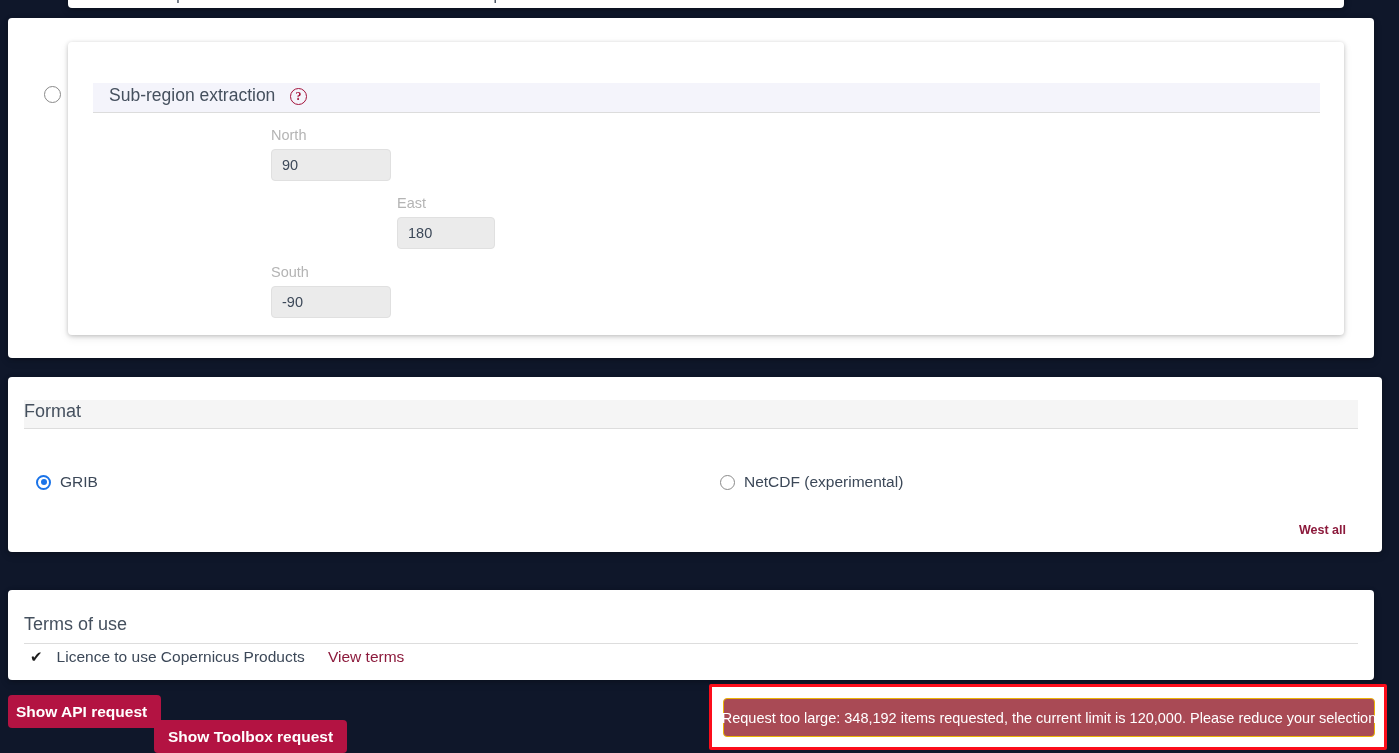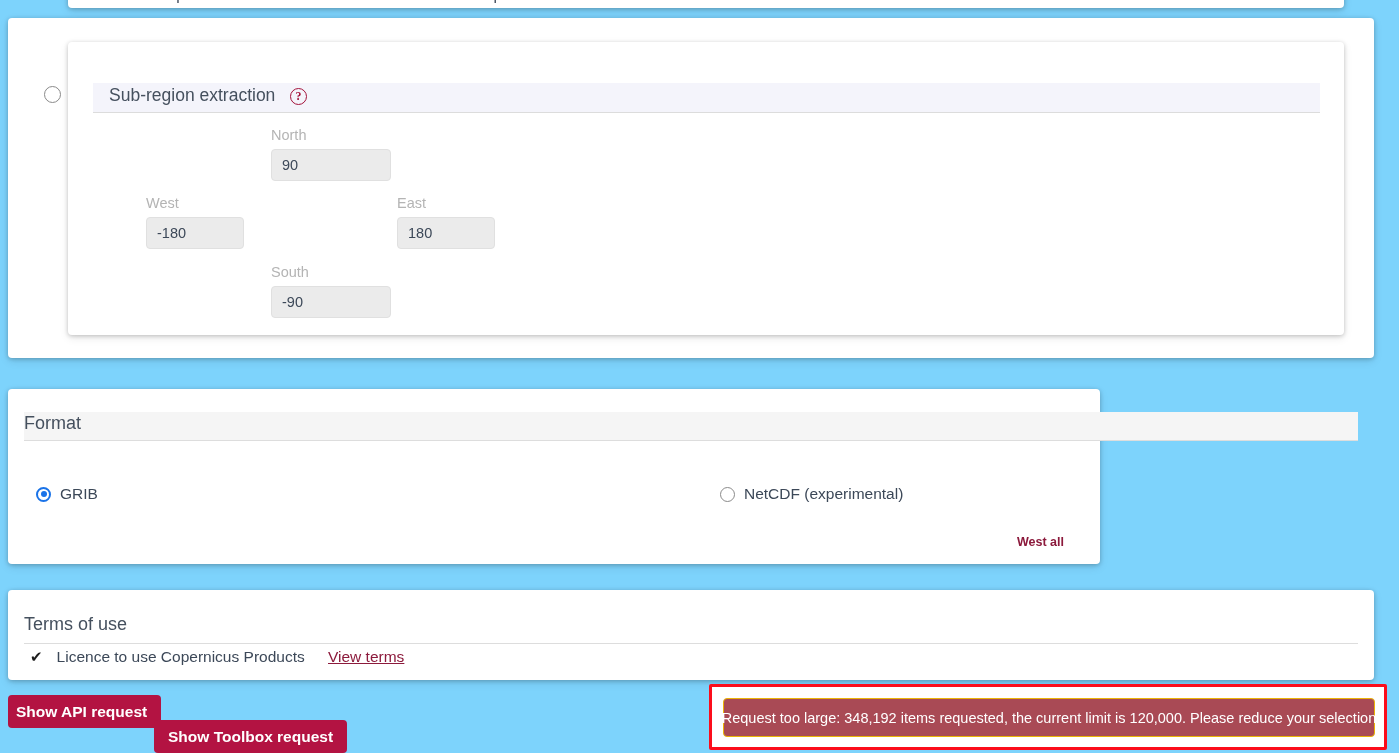--- a/index.html
+++ b/index.html
@@ -6,21 +6,21 @@
   html, body {
     margin: 0; padding: 0;
     width: 1399px; height: 753px;
     background: #f0f0f0;
     font-family: "Liberation Sans", sans-serif;
     overflow: hidden;
   }
   .page {
     position: relative;
     width: 1399px; height: 753px;
-    background: #7dd3fc;
+    background: #0f172a;
   }
 
   
   .card {
     position: absolute;
     background: #ffffff;
     border-radius: 4px;
     box-shadow: 0 1px 4px rgba(0,0,0,0.22), 0 3px 10px rgba(0,0,0,0.10);
   }
 
@@ -112,21 +112,21 @@
   }
   #field-north { left: 203px; top: 85px; }
   #field-west  { left: 78px;  top: 153px; }
   #field-east  { left: 329px; top: 153px; }
   #field-south { left: 203px; top: 222px; }
   #field-west input { width: 98px; }
   #field-east input { width: 98px; }
 
   
   #card-format {
-    left: 8px; top: 377px; width: 1092px; height: 175px; margin-top: 12px;
+    left: 8px; top: 377px; width: 1374px; height: 175px;
   }
   .sec-head-bar {
     position: absolute;
     left: 16px; top: 23px;
     width: 1334px; height: 28px;
     background: #f5f5f5;
   }
   .sec-head-rule {
     position: absolute;
     left: 16px; top: 51px;
@@ -215,21 +215,20 @@
     color: #3c4858;
     white-space: nowrap;
   }
   #view-terms {
     position: absolute;
     left: 320px; top: 58px;
     font-size: 15.5px;
     color: #8c1a3c;
     cursor: pointer;
     white-space: nowrap;
-    text-decoration: underline;
   }
 
   
   .btn {
     position: absolute;
     background: #b31342;
     color: #ffffff;
     border: none;
     border-radius: 4px;
     font-size: 15.5px;
@@ -288,24 +287,20 @@
 
       <div class="subregion-title">Sub-region extraction</div>
 
       <div class="help-icon">?</div>
 
       <div class="field" id="field-north">
         <span class="lbl">North</span>
         <input type="text" value="90" style="">
       </div>
 
-      <div class="field" id="field-west">
-        <span class="lbl">West</span>
-        <input type="text" value="-180" style="">
-      </div>
 
       <div class="field" id="field-east">
         <span class="lbl">East</span>
         <input type="text" value="180" style="">
       </div>
 
       <div class="field" id="field-south">
         <span class="lbl">South</span>
         <input type="text" value="-90" style="">
       </div>

